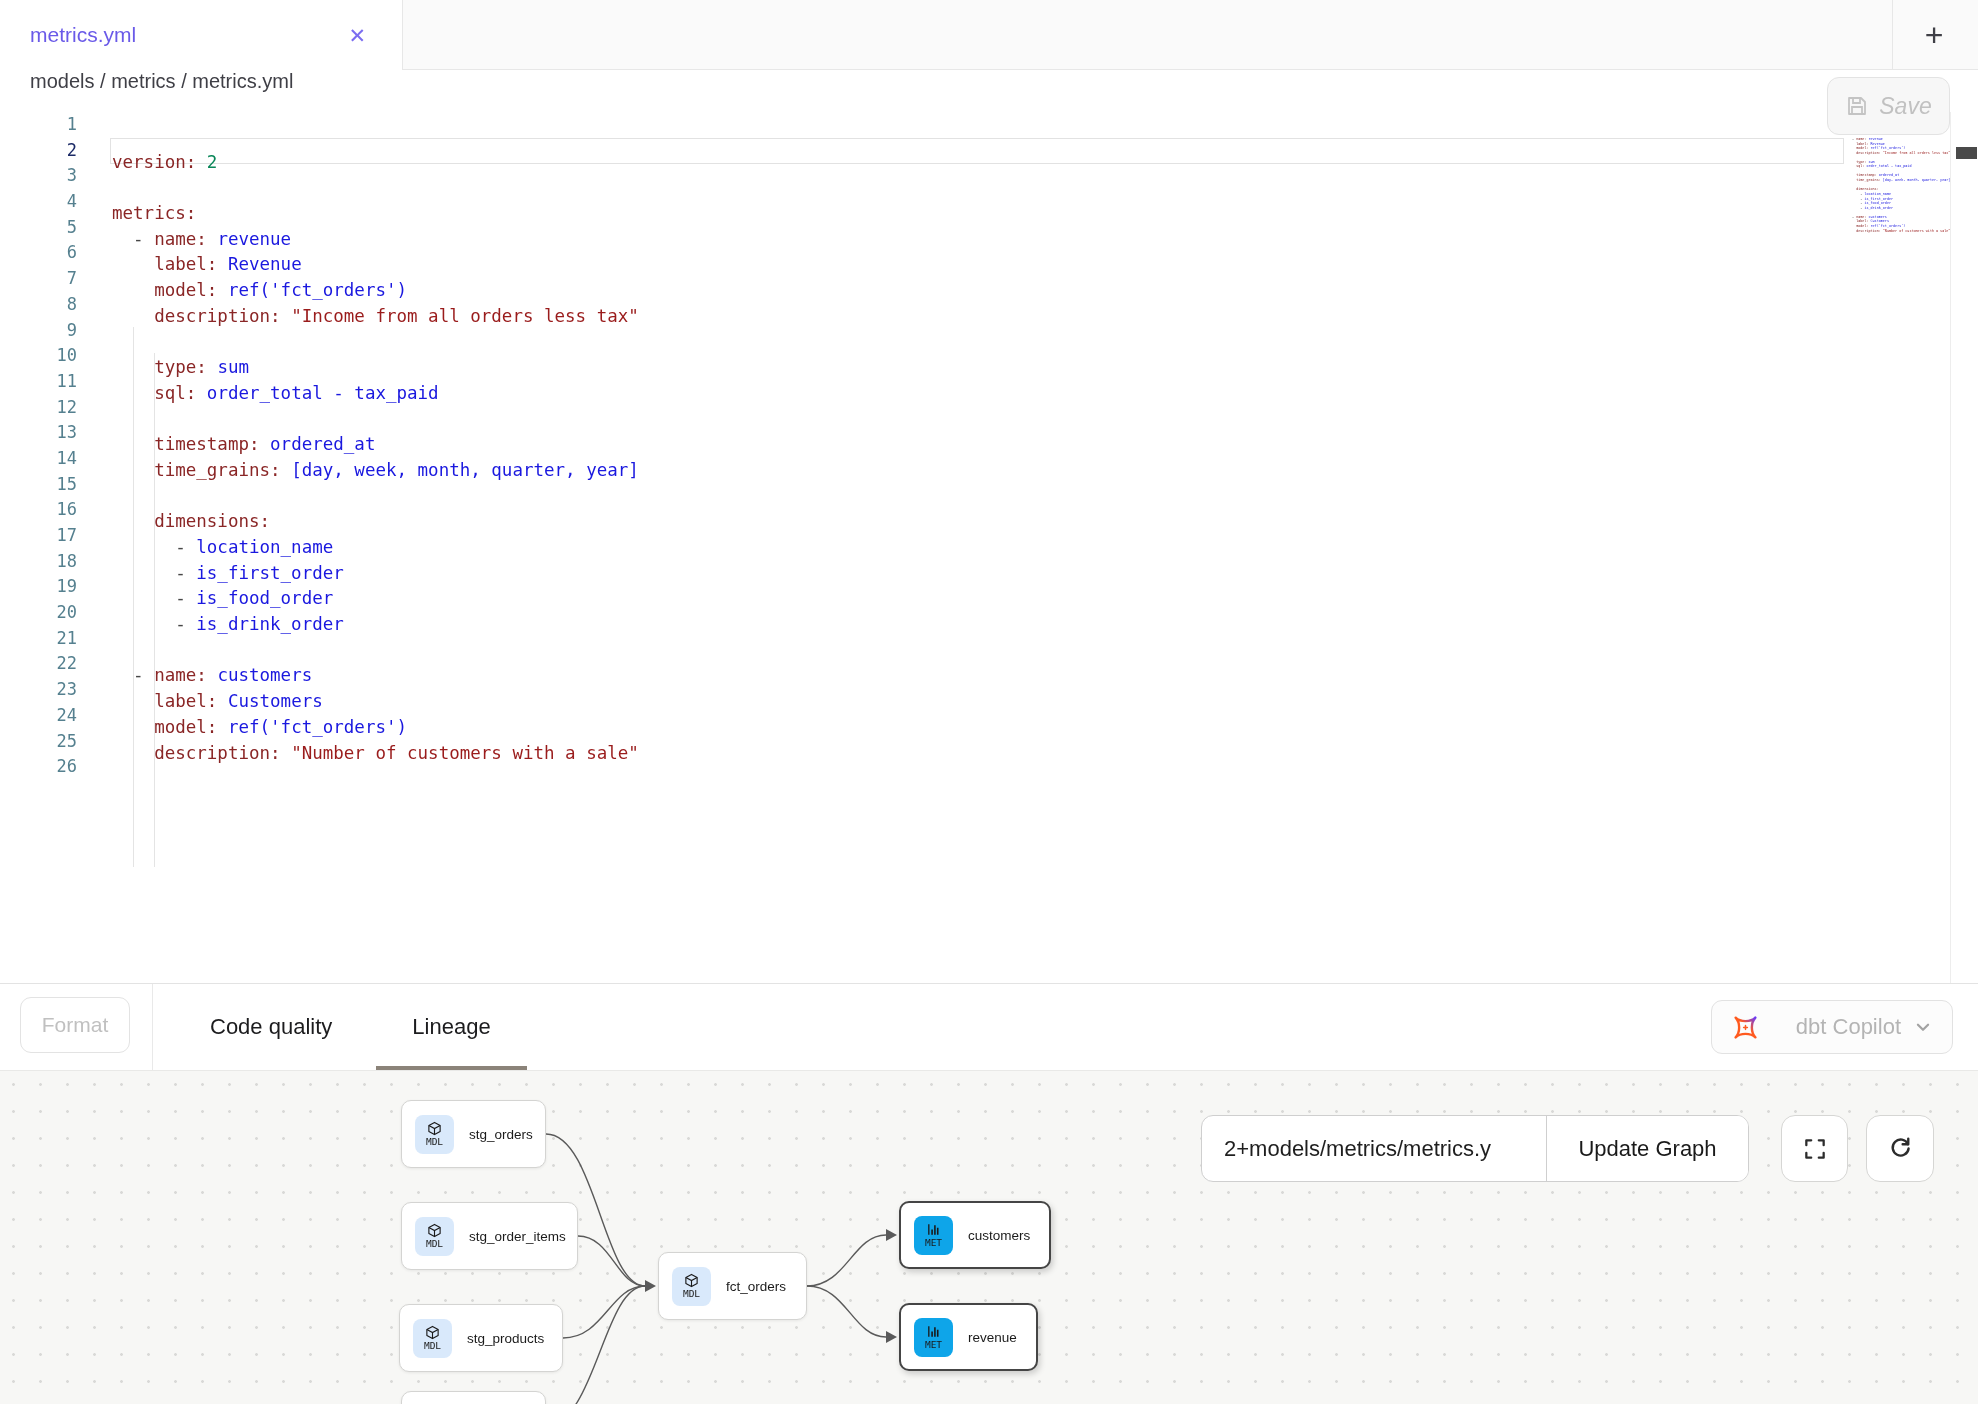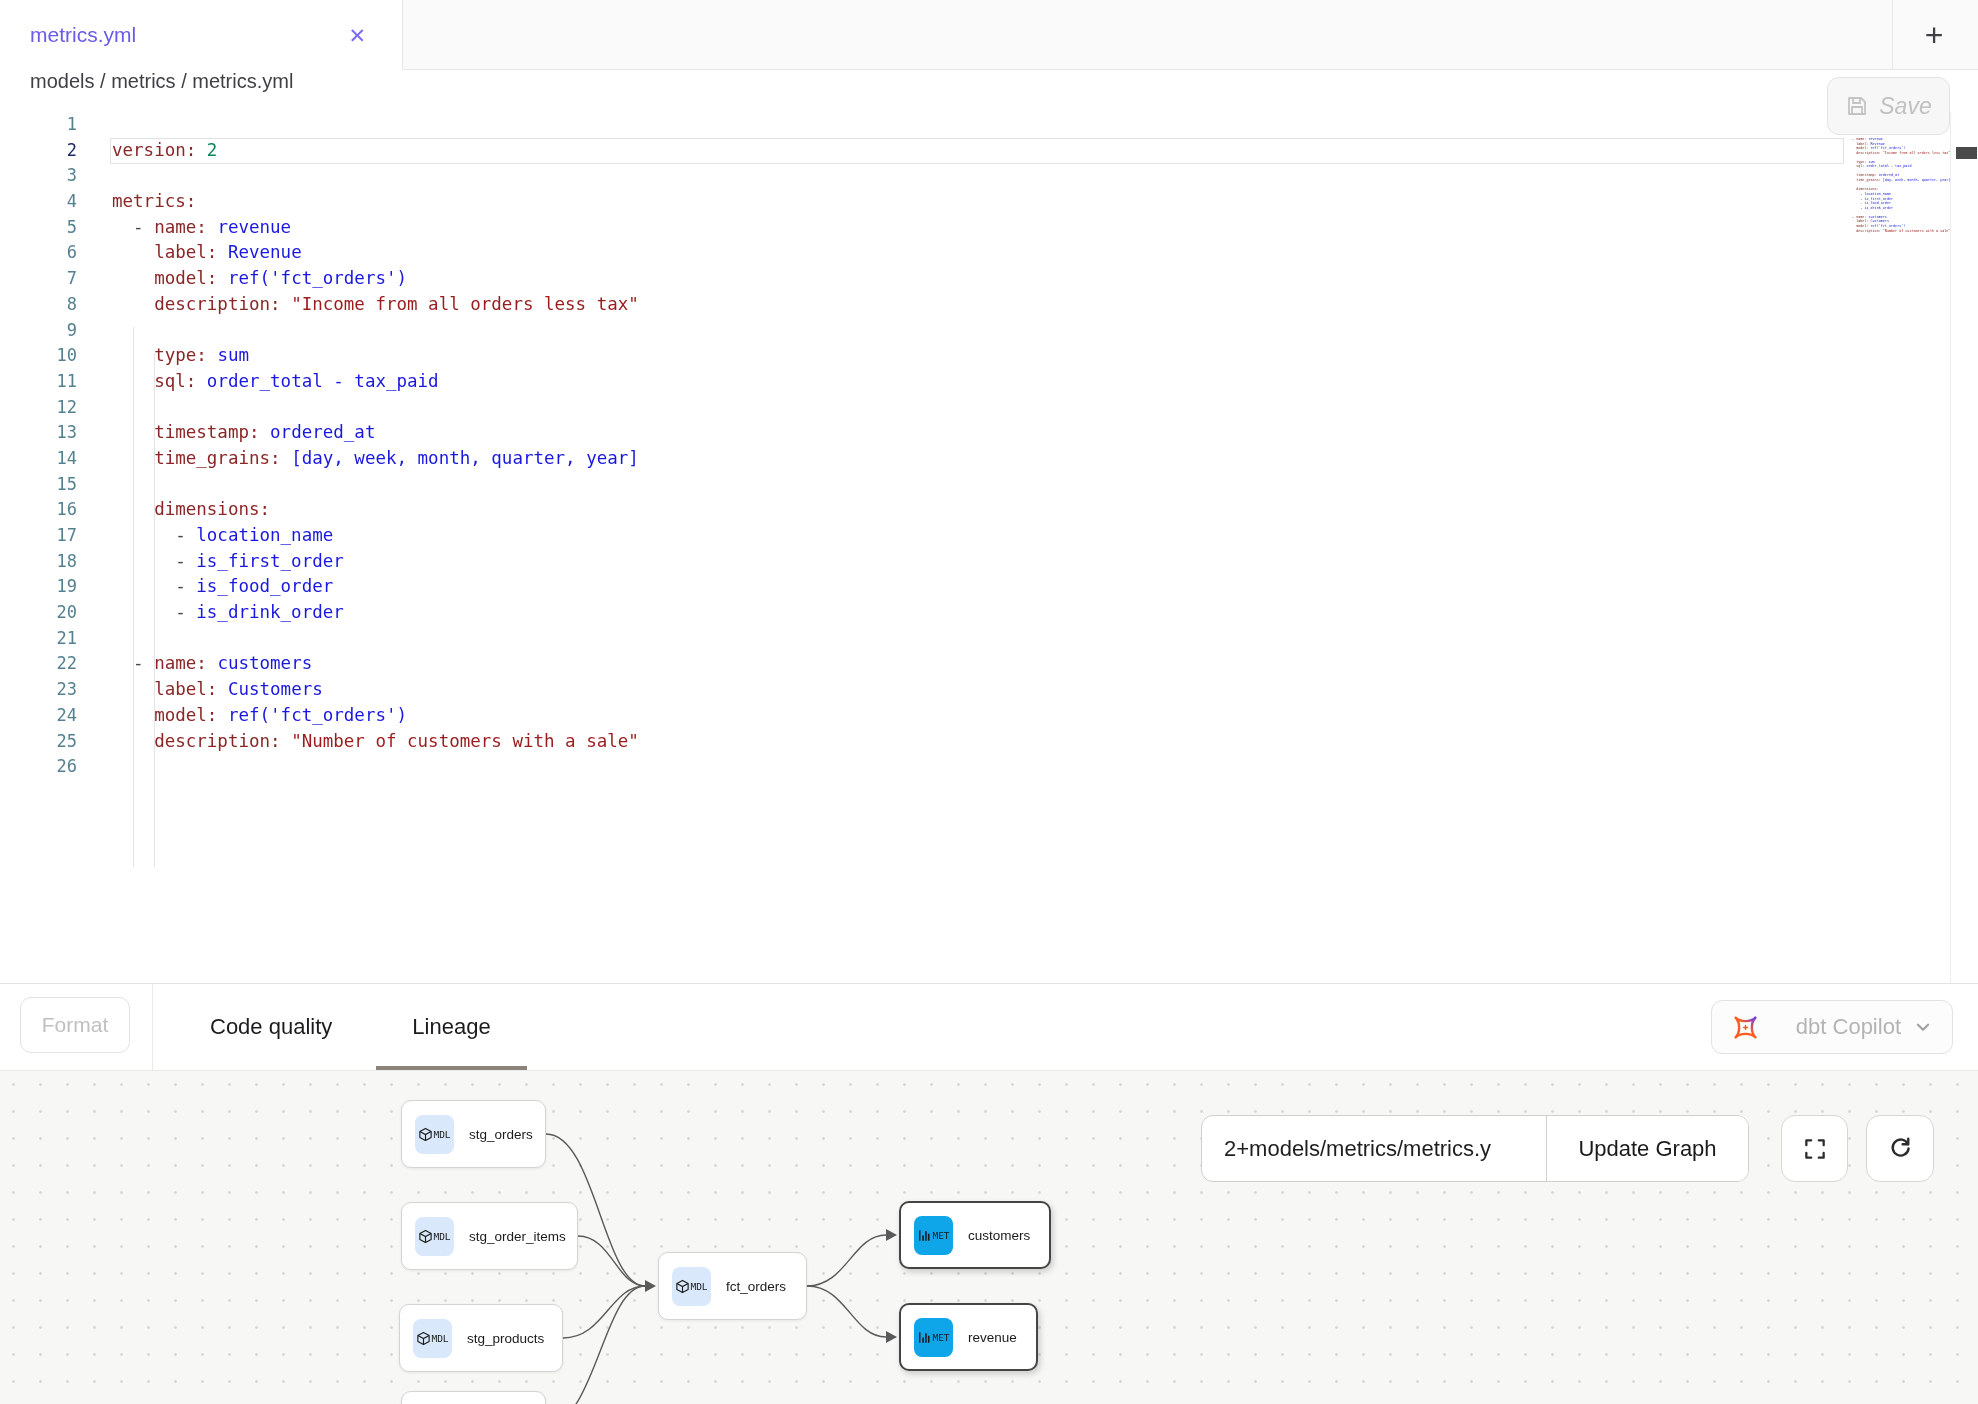--- a/index.html
+++ b/index.html
@@ -20,21 +20,21 @@
   .crumbrow { position:absolute; top:70px; left:0; right:0; height:42px; background:#fff; display:flex; padding-left:30px; }
   .crumb { font-size:20px; color:#3f3f46; }
   .save-btn { position:absolute; left:1827px; top:77px; width:123px; height:58px; border-radius:12px; background:#f7f7f7; border:1px solid #e3e3e3; display:flex; align-items:center; justify-content:center; gap:10px; color:#c1c1c1; font-size:23px; font-weight:500; z-index:30;font-style:italic; }
 
   
   .editor { position:absolute; top:112px; left:0; right:0; height:871px; background:#fff; overflow:hidden; }
   .gutter { position:absolute; left:0; top:0; width:80px; }
   .gutter .ln { height:25.7px; line-height:25.7px; text-align:right; padding-right:3px;
                 font-family:"DejaVu Sans Mono", monospace; font-size:17px; color:#55808f; }
   .gutter .ln.active { color:#1b2a66; }
-  .code { position:absolute; left:112px; top:0; }
+  .code { position:absolute; left:112px; top:12px; }
   .code .cl { height:25.7px; line-height:25.7px; white-space:pre;
               font-family:"DejaVu Sans Mono", monospace; font-size:17.5px; color:#333; }
   .tk-key  { color:#8a2626; }
   .tk-val  { color:#1a18df; }
   .tk-num  { color:#098658; }
   .tk-str  { color:#9a1c1c; }
   .tk-dash { color:#474747; }
   .tk-plain{ color:#333; }
   .active-line-box { position:absolute; left:110px; top:25.7px; width:1734px; height:26.7px; border:1px solid #e2e2e2; }
   .guide { position:absolute; width:1px; background:#e4e4e4; }
@@ -62,21 +62,21 @@
   .lineage { position:absolute; top:1071px; left:0; right:0; height:333px; overflow:hidden;
              background-color:#f7f7f5;
              background-image:radial-gradient(circle, #d9d9d7 1.3px, transparent 1.5px);
              background-size:27px 27px; }
   .edges-svg { position:absolute; left:0; top:0; width:1978px; height:333px; pointer-events:none; }
   .node-card { position:absolute; height:68px; background:#fff; border:1px solid #d4d4d2; border-radius:10px;
                display:flex; align-items:center; gap:15px; padding:0 16px 0 13px;
                box-shadow:0 1px 3px rgba(0,0,0,.07); cursor:pointer; }
   .node-card.selected { border:2px solid #454545; box-shadow:2px 3px 6px rgba(0,0,0,.18); }
   .node-label { font-size:13.5px; font-weight:500; color:#1b1b1b; white-space:nowrap; }
-  .badge { width:39px; height:39px; border-radius:8px; display:flex; flex-direction:row; align-items:center; justify-content:center; flex:none; }
+  .badge { width:39px; height:39px; border-radius:8px; display:flex; flex-direction:column; align-items:center; justify-content:center; flex:none; }
   .badge.mdl { background:#d9e9fb; }
   .badge.met { background:#0ea5e9; }
   .badge .bt { font-family:"DejaVu Sans Mono", monospace; font-size:9.5px; color:#1a1a1a; line-height:1; margin-top:1px; }
 
   .graph-controls { position:absolute; left:1201px; top:44px; height:67px; display:flex; background:#fff; border:1px solid #cfcfcf; border-radius:12px; overflow:hidden; }
   .graph-filter-input { width:344px; height:100%; border:none; outline:none; padding:0 22px; font-family:"Liberation Sans", sans-serif; font-size:22px; color:#1f1f1f; background:transparent; }
   .update-btn { width:202px; height:100%; border:none; border-left:1px solid #cfcfcf; background:#fff; font-family:"Liberation Sans", sans-serif; font-size:22px; font-weight:500; color:#1a1a1a; cursor:pointer; }
   .sq-btn { position:absolute; top:44px; width:67px; height:67px; background:#fff; border:1px solid #d6d6d4; border-radius:14px; display:flex; align-items:center; justify-content:center; cursor:pointer; }
   .sq-btn.fs { left:1781px; }
   .sq-btn.rf { left:1866px; width:68px; }

